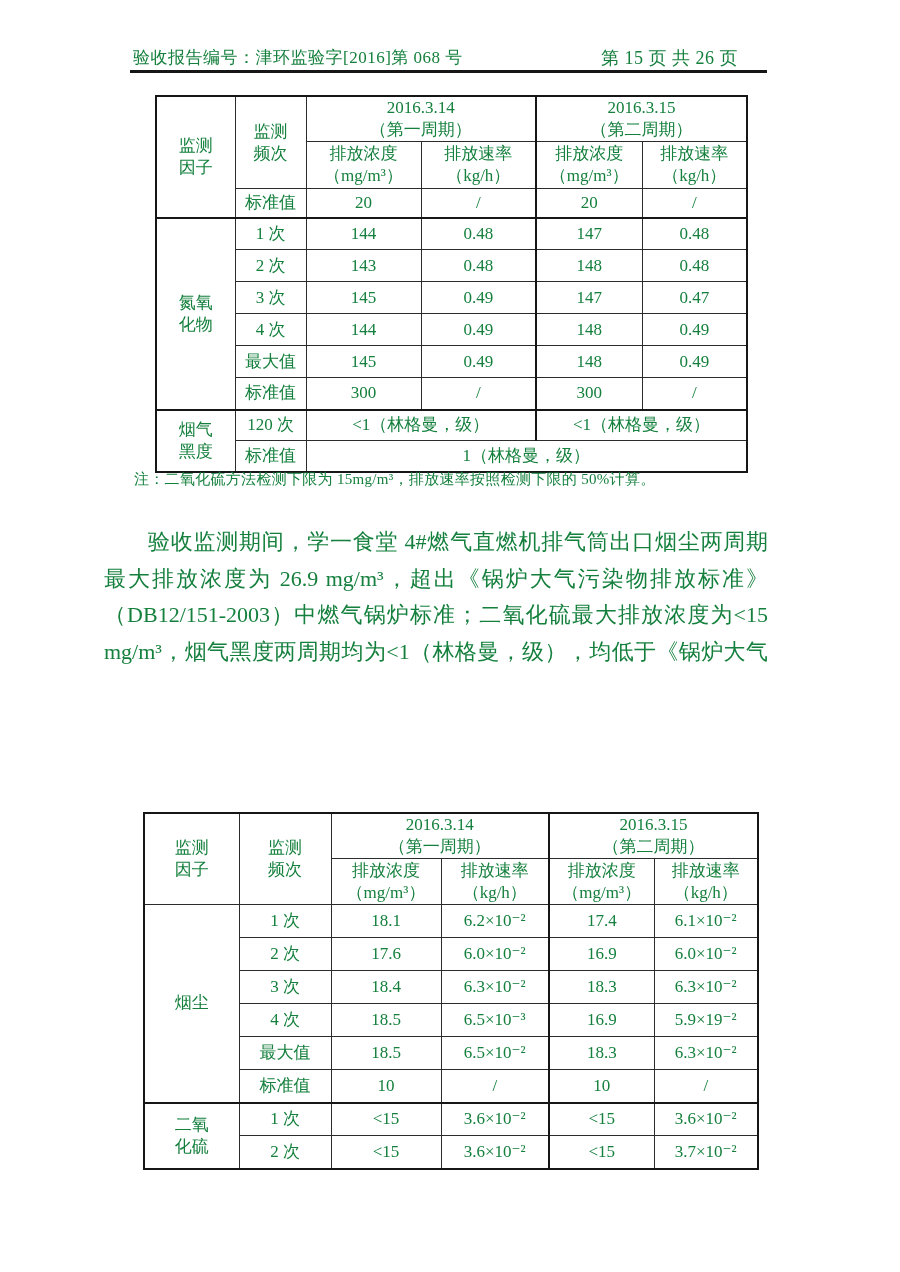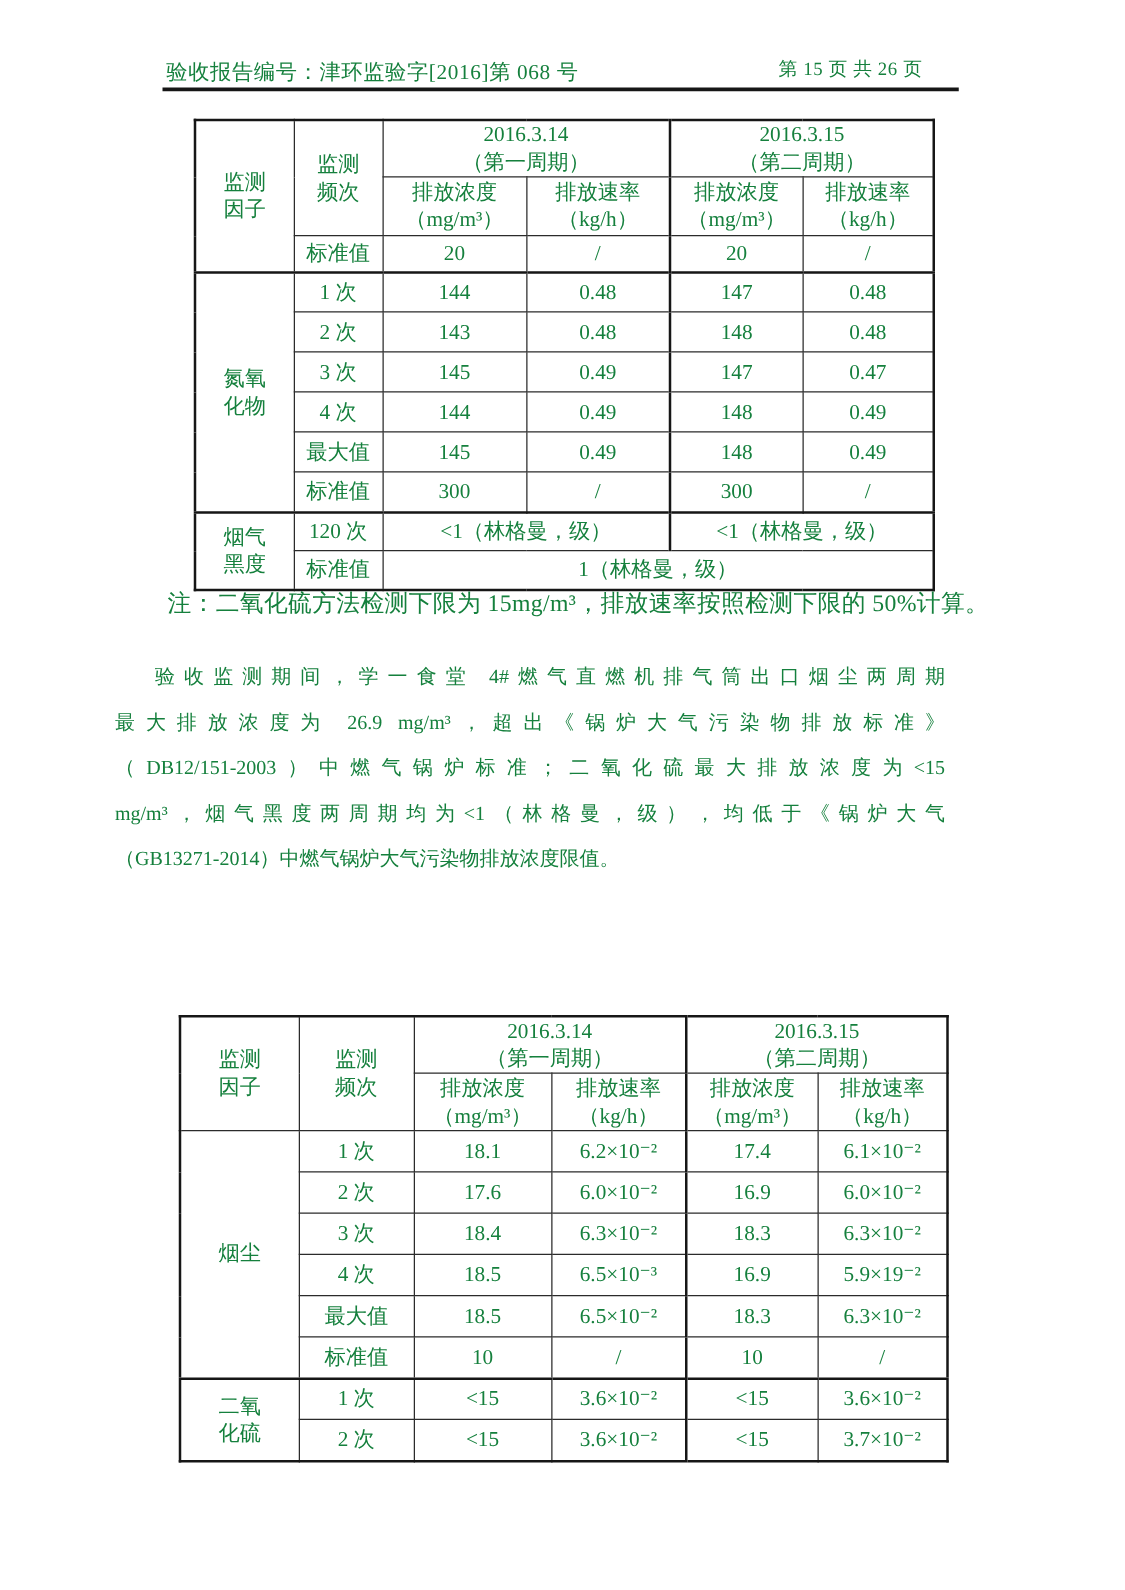--- a/index.html
+++ b/index.html
@@ -7,21 +7,21 @@
     position:relative;
     width:900px;height:1272px;
     background:#ffffff;
     font-family:"Liberation Serif","DejaVu Serif",serif;
     color:#15803d;
     overflow:hidden;
     margin:0 auto;
   }
   
   .hdr-left{position:absolute;left:133px;top:46px;font-size:17px;letter-spacing:.5px;}
-  .hdr-right{position:absolute;right:162px;top:46px;font-size:15px;letter-spacing:.5px;}
+  .hdr-right{position:absolute;right:162px;top:46px;font-size:18px;letter-spacing:.5px;}
   .hdr-rule{position:absolute;left:130px;top:70px;width:637px;height:2.5px;background:#161616;}
 
   
   table{border-collapse:collapse;table-layout:fixed;position:absolute;background:#fff;}
   table{border:2.5px solid #161616;}
   td{
     border:1px solid #2b2b2b;
     text-align:center;vertical-align:middle;
     font-size:17px;line-height:1.3;
     padding:0;white-space:pre-line;
@@ -30,24 +30,24 @@
   tr.sect td{border-top:2.5px solid #161616;}
   td.psep{border-left:2.5px solid #161616;text-align:center;}
 
   #t1{left:155px;top:95px;width:591px;}
   #t2{left:143px;top:812px;width:614px;}
   tr.h43{height:43px;} tr.h47{height:47px;} tr.h29{height:29px;}
   tr.h32{height:32px;} tr.h31{height:31px;}
   tr.h46{height:46px;} tr.h33{height:33px;}
 
   
-  .note{position:absolute;left:134px;top:470px;font-size:19px;letter-spacing:.3px;}
-
-  
-  .para{position:absolute;left:92px;top:524px;width:664px;font-size:16px;}
+  .note{position:absolute;left:134px;top:470px;font-size:15px;letter-spacing:.3px;}
+
+  
+  .para{position:absolute;left:104px;top:524px;width:664px;font-size:22px;}
   .pline{
     height:36.5px;line-height:36.5px;
     text-align:justify;text-align-last:justify;
     white-space:nowrap;
   }
   .pline.first{text-indent:2em;}
   .pline.last{text-align-last:left;}
 
   
   .t2-title{position:absolute;left:177px;top:828px;font-size:18px;letter-spacing:.5px;}
@@ -156,21 +156,20 @@
   </tbody>
     </table>
 
   <div class="note">注：二氧化硫方法检测下限为 15mg/m³，排放速率按照检测下限的 50%计算。</div>
 
   <div class="para">
     <div class="pline first">验收监测期间，学一食堂 4#燃气直燃机排气筒出口烟尘两周期</div>
     <div class="pline">最大排放浓度为 26.9 mg/m³，超出《锅炉大气污染物排放标准》</div>
     <div class="pline">（DB12/151-2003）中燃气锅炉标准；二氧化硫最大排放浓度为&lt;15</div>
     <div class="pline">mg/m³，烟气黑度两周期均为&lt;1（林格曼，级），均低于《锅炉大气</div>
-    <div class="pline last">（GB13271-2014）中燃气锅炉大气污染物排放浓度限值。</div>
   </div>
 
   <div class="t2-title">表 7-5  学二食堂 1#燃气直燃机排气筒出口废气监测结果</div>
 
   <table id="t2">
     <colgroup>
       <col style="width:95px">
         <col style="width:92px">
       <col style="width:110px">
         <col style="width:108px">

